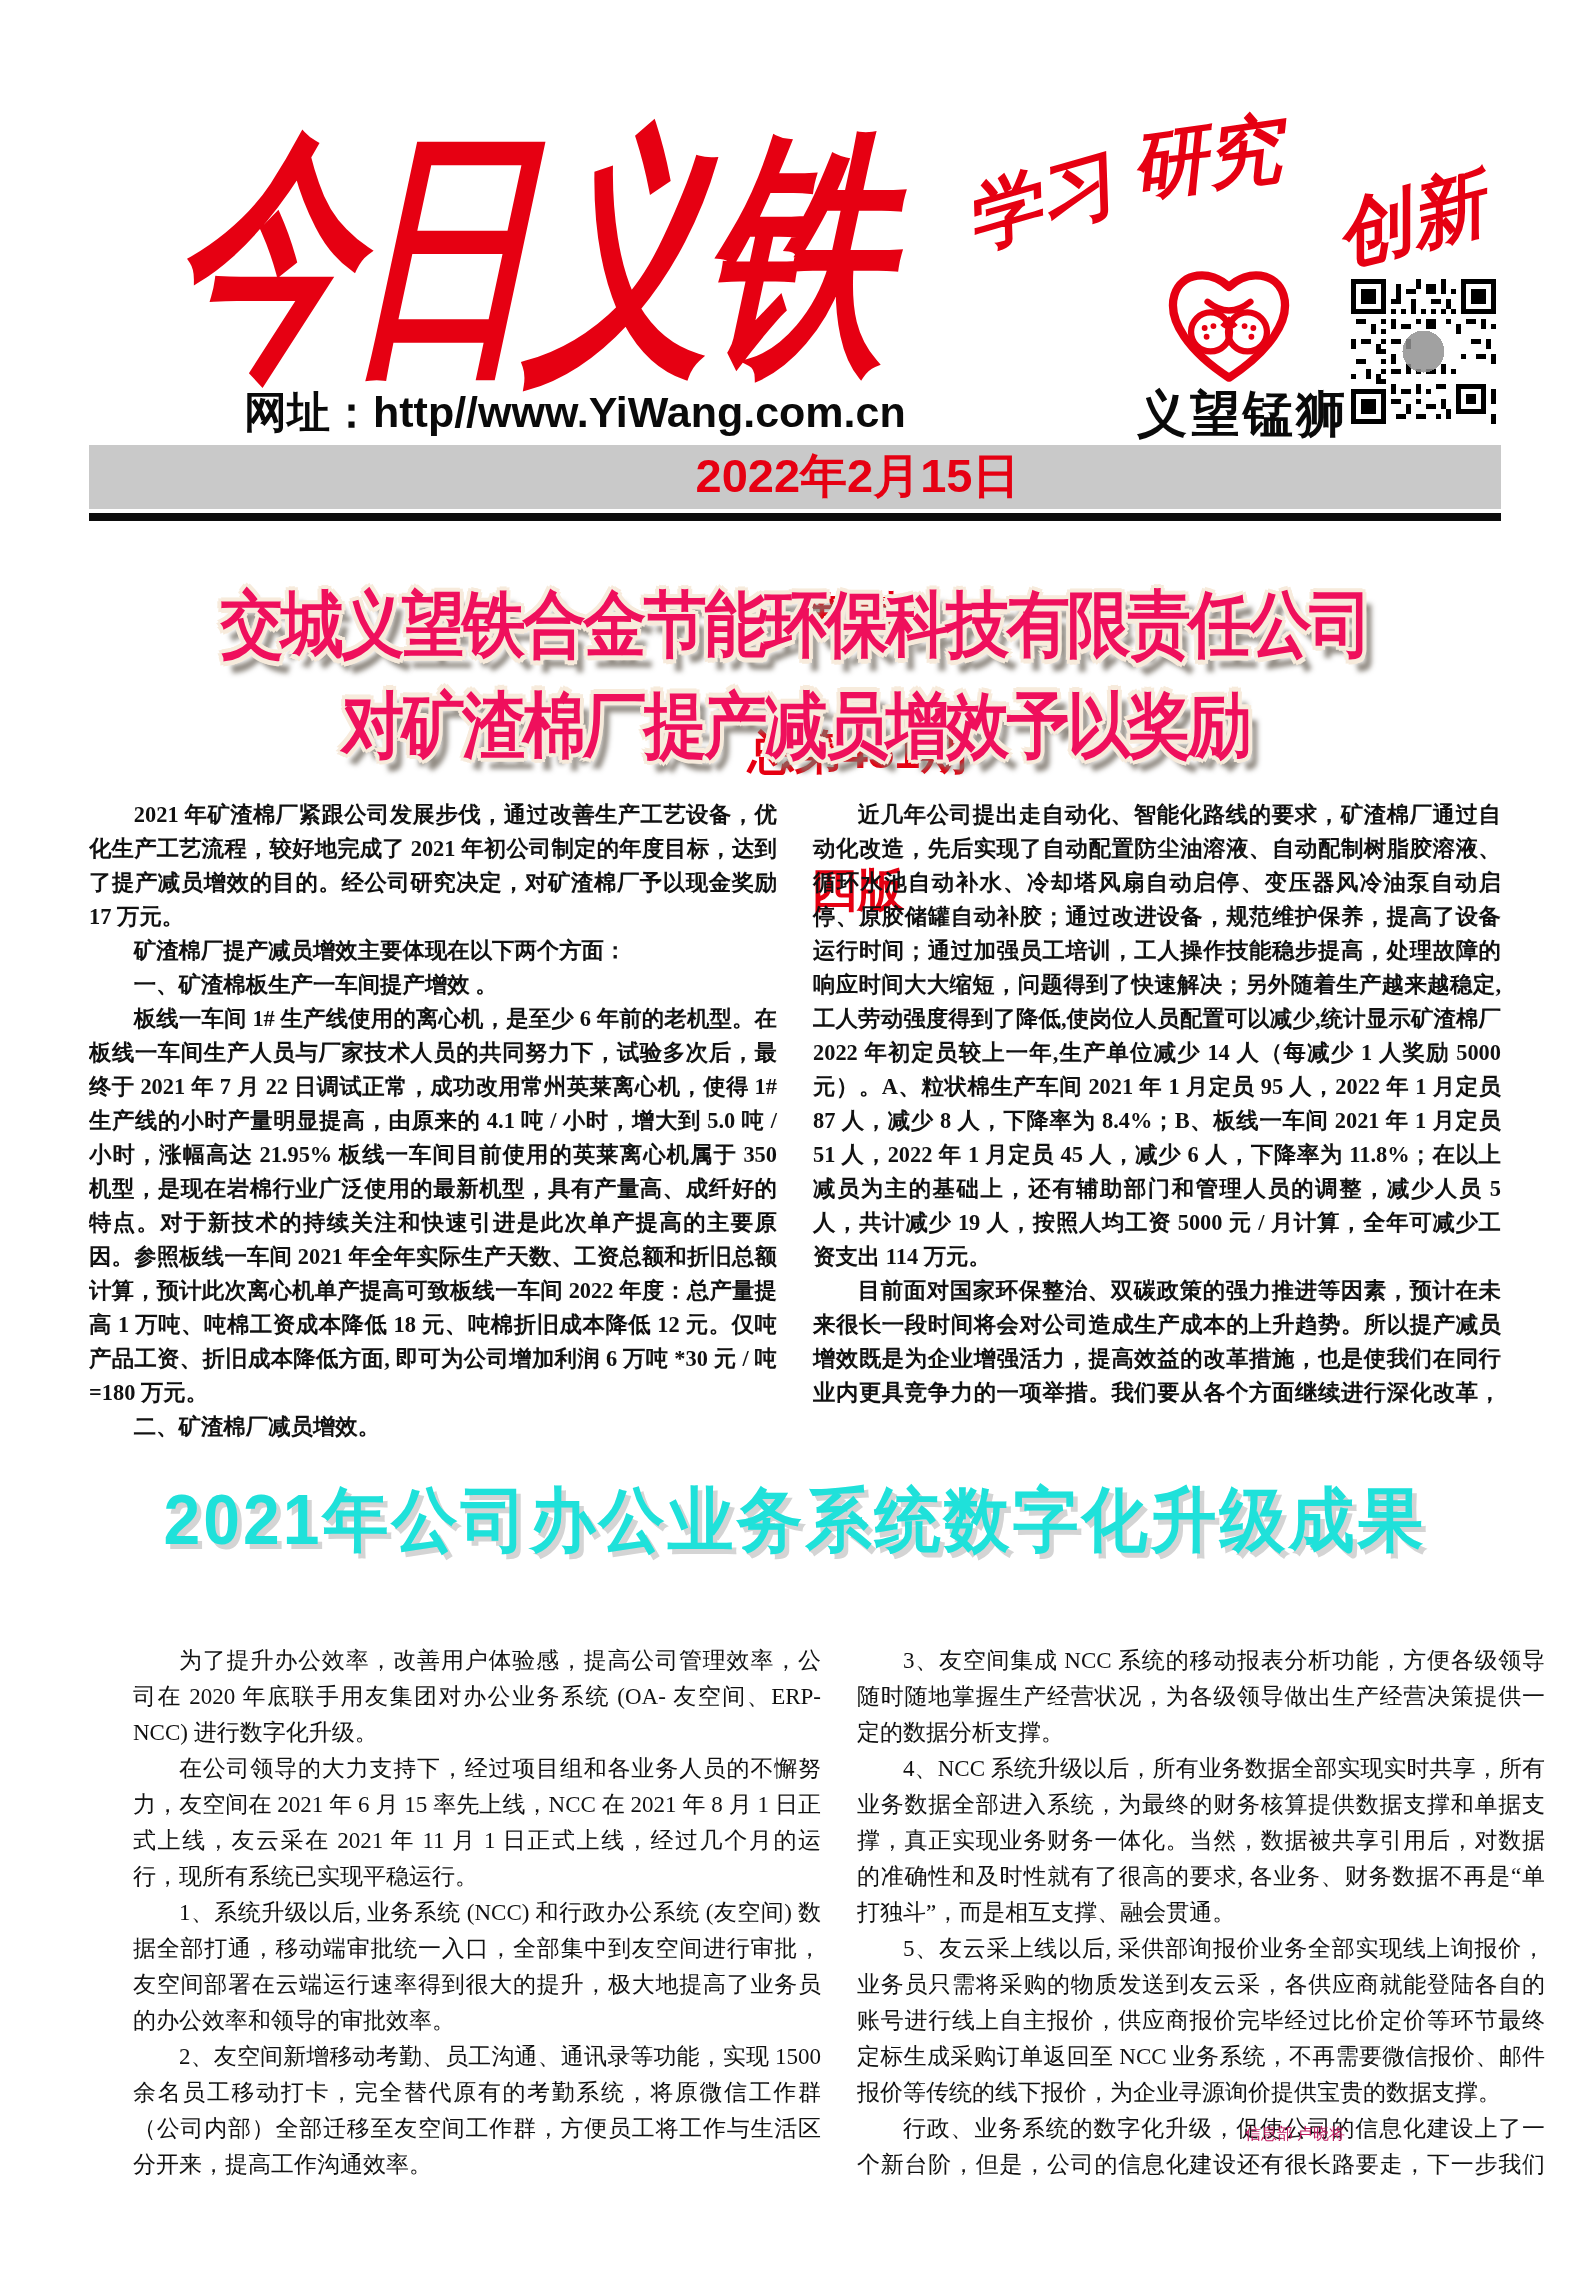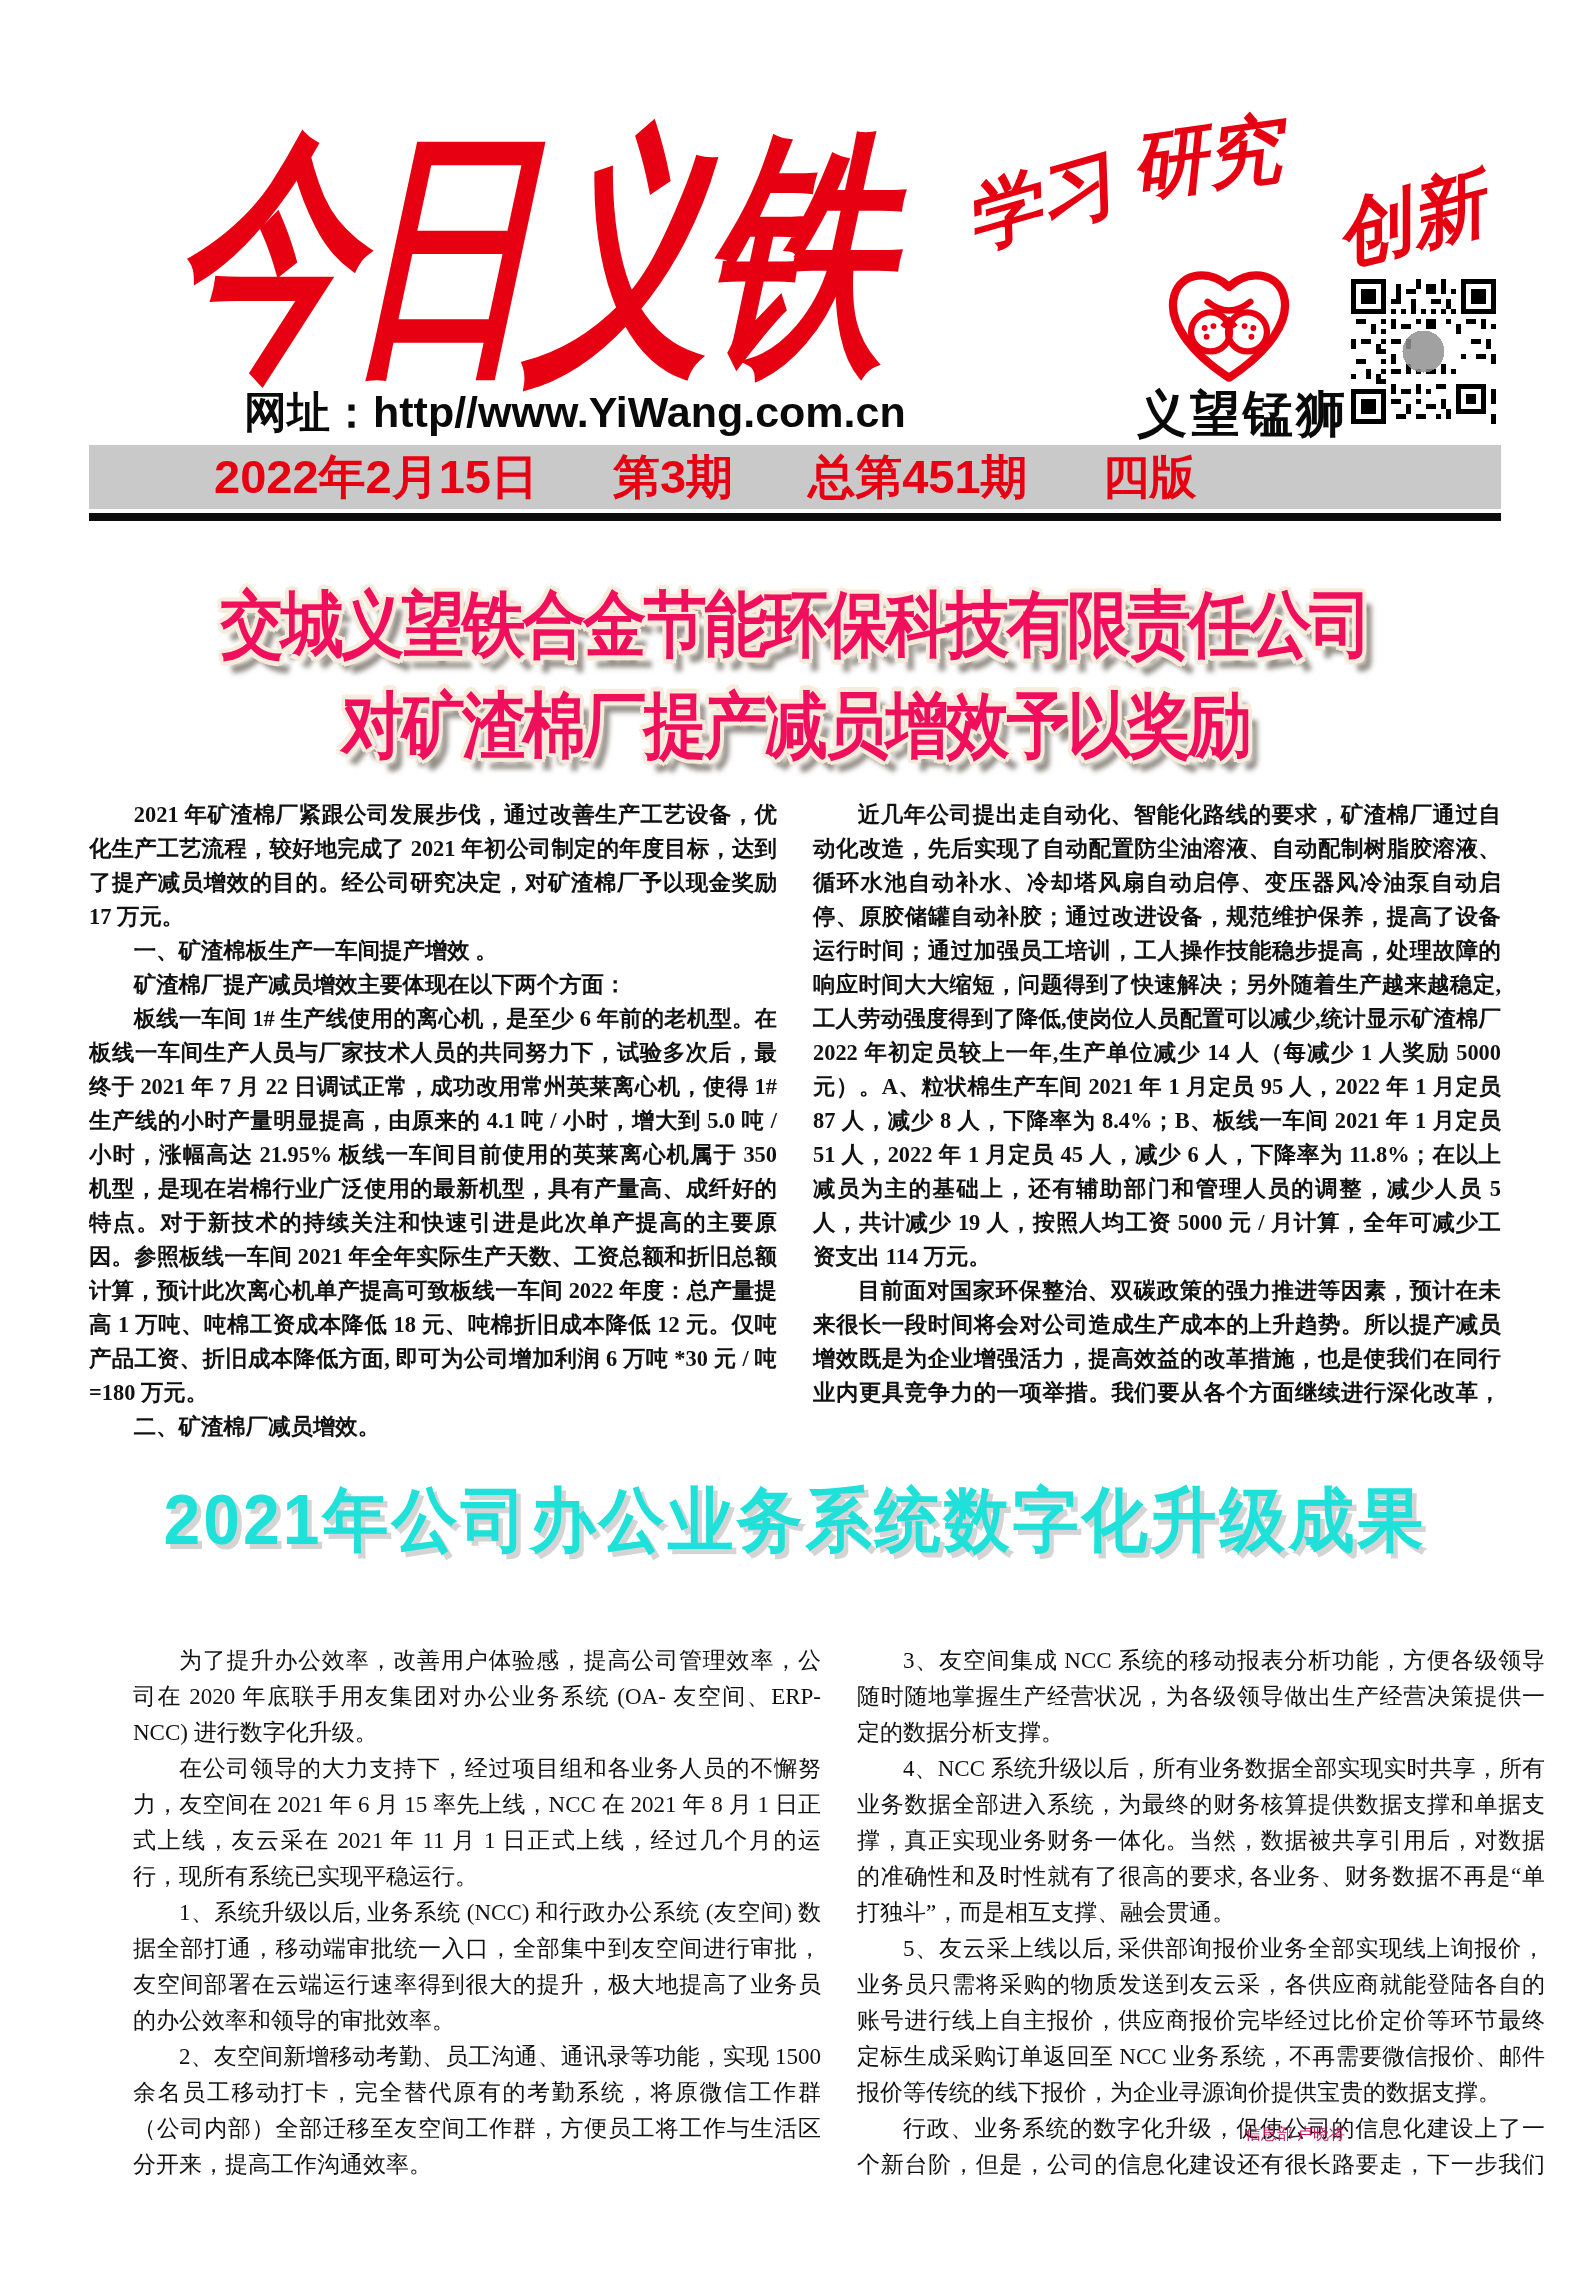--- a/index.html
+++ b/index.html
@@ -22,21 +22,21 @@
   .lion{position:absolute;left:1153px;top:255px;width:152px;height:129px;}
   .lion-name{position:absolute;left:1115px;top:381px;width:234px;text-align:right;
              font-family:"Liberation Sans","DejaVu Sans",sans-serif;
              font-size:50px;font-weight:bold;letter-spacing:3px;color:#0a0a0a;white-space:nowrap;}
   .qr{position:absolute;left:1351px;top:279px;width:145px;height:145px;}
 
   
   .datebar{position:absolute;left:89px;top:445px;width:1412px;height:64px;background:#c9c9c9;
            display:flex;align-items:center;gap:75px;padding-left:125px;box-sizing:border-box;
            font-family:"Liberation Sans","DejaVu Sans",sans-serif;
-           font-size:47px;font-weight:bold;color:#e60012;white-space:nowrap;}
+           font-size:47px;font-weight:bold;color:#e60012;white-space:nowrap;flex-direction:column;}
   .rule{position:absolute;left:89px;top:513px;width:1412px;height:7.5px;background:#0d0d0d;}
 
   
   .headline1{position:absolute;left:89px;top:574px;width:1412px;margin:0;text-align:center;
              font-family:"Liberation Sans","DejaVu Sans",sans-serif;
              font-size:63px;font-weight:900;letter-spacing:-2.5px;line-height:88px;color:#ef0f5c;
              transform:scaleY(1.14);transform-origin:top center;
              text-shadow:-3px -3px 0 #f7ebdc,3px -3px 0 #f7ebdc,-3px 3px 0 #f7ebdc,3px 3px 0 #f7ebdc,
                          0 -4px 0 #f7ebdc,0 4px 0 #f7ebdc,-4px 0 0 #f7ebdc,4px 0 0 #f7ebdc,
                          9px 10px 5px rgba(125,118,108,0.85);}
@@ -124,22 +124,22 @@
   </div>
   <div class="rule"></div>
 
   <h1 class="headline1">
     <div>交城义望铁合金节能环保科技有限责任公司</div>
     <div>对矿渣棉厂提产减员增效予以奖励</div>
   </h1>
 
   <section class="colbody body1">
     <p>2021 年矿渣棉厂紧跟公司发展步伐，通过改善生产工艺设备，优化生产工艺流程，较好地完成了 2021 年初公司制定的年度目标，达到了提产减员增效的目的。经公司研究决定，对矿渣棉厂予以现金奖励 17 万元。</p>
+    <p>矿渣棉厂提产减员增效主要体现在以下两个方面：</p>
     <p>一、矿渣棉板生产一车间提产增效 。</p>
-    <p>矿渣棉厂提产减员增效主要体现在以下两个方面：</p>
     <p>板线一车间 1# 生产线使用的离心机，是至少 6 年前的老机型。在板线一车间生产人员与厂家技术人员的共同努力下，试验多次后，最终于 2021 年 7 月 22 日调试正常，成功改用常州英莱离心机，使得 1# 生产线的小时产量明显提高，由原来的 4.1 吨 / 小时，增大到 5.0 吨 / 小时，涨幅高达 21.95% 板线一车间目前使用的英莱离心机属于 350 机型，是现在岩棉行业广泛使用的最新机型，具有产量高、成纤好的特点。对于新技术的持续关注和快速引进是此次单产提高的主要原因。参照板线一车间 2021 年全年实际生产天数、工资总额和折旧总额计算，预计此次离心机单产提高可致板线一车间 2022 年度：总产量提高 1 万吨、吨棉工资成本降低 18 元、吨棉折旧成本降低 12 元。仅吨产品工资、折旧成本降低方面, 即可为公司增加利润 6 万吨 *30 元 / 吨 =180 万元。</p>
     <p>二、矿渣棉厂减员增效。</p>
     <p>近几年公司提出走自动化、智能化路线的要求，矿渣棉厂通过自动化改造，先后实现了自动配置防尘油溶液、自动配制树脂胶溶液、循环水池自动补水、冷却塔风扇自动启停、变压器风冷油泵自动启停、原胶储罐自动补胶；通过改进设备，规范维护保养，提高了设备运行时间；通过加强员工培训，工人操作技能稳步提高，处理故障的响应时间大大缩短，问题得到了快速解决；另外随着生产越来越稳定,工人劳动强度得到了降低,使岗位人员配置可以减少,统计显示矿渣棉厂 2022 年初定员较上一年,生产单位减少 14 人（每减少 1 人奖励 5000 元）。A、粒状棉生产车间 2021 年 1 月定员 95 人，2022 年 1 月定员 87 人，减少 8 人，下降率为 8.4%；B、板线一车间 2021 年 1 月定员 51 人，2022 年 1 月定员 45 人，减少 6 人，下降率为 11.8%；在以上减员为主的基础上，还有辅助部门和管理人员的调整，减少人员 5 人，共计减少 19 人，按照人均工资 5000 元 / 月计算，全年可减少工资支出 114 万元。</p>
     <p>目前面对国家环保整治、双碳政策的强力推进等因素，预计在未来很长一段时间将会对公司造成生产成本的上升趋势。所以提产减员增效既是为企业增强活力，提高效益的改革措施，也是使我们在同行业内更具竞争力的一项举措。我们要从各个方面继续进行深化改革，强化内部管理、科技进步、挖潜人力资源，降低生产成本，提高生产效率、提升经济效益。</p>
   </section>
 
   <h2 class="headline2">2021年公司办公业务系统数字化升级成果</h2>
 
   <section class="colbody body2">
     <p>为了提升办公效率，改善用户体验感，提高公司管理效率，公司在 2020 年底联手用友集团对办公业务系统 (OA- 友空间、ERP-NCC) 进行数字化升级。</p>

